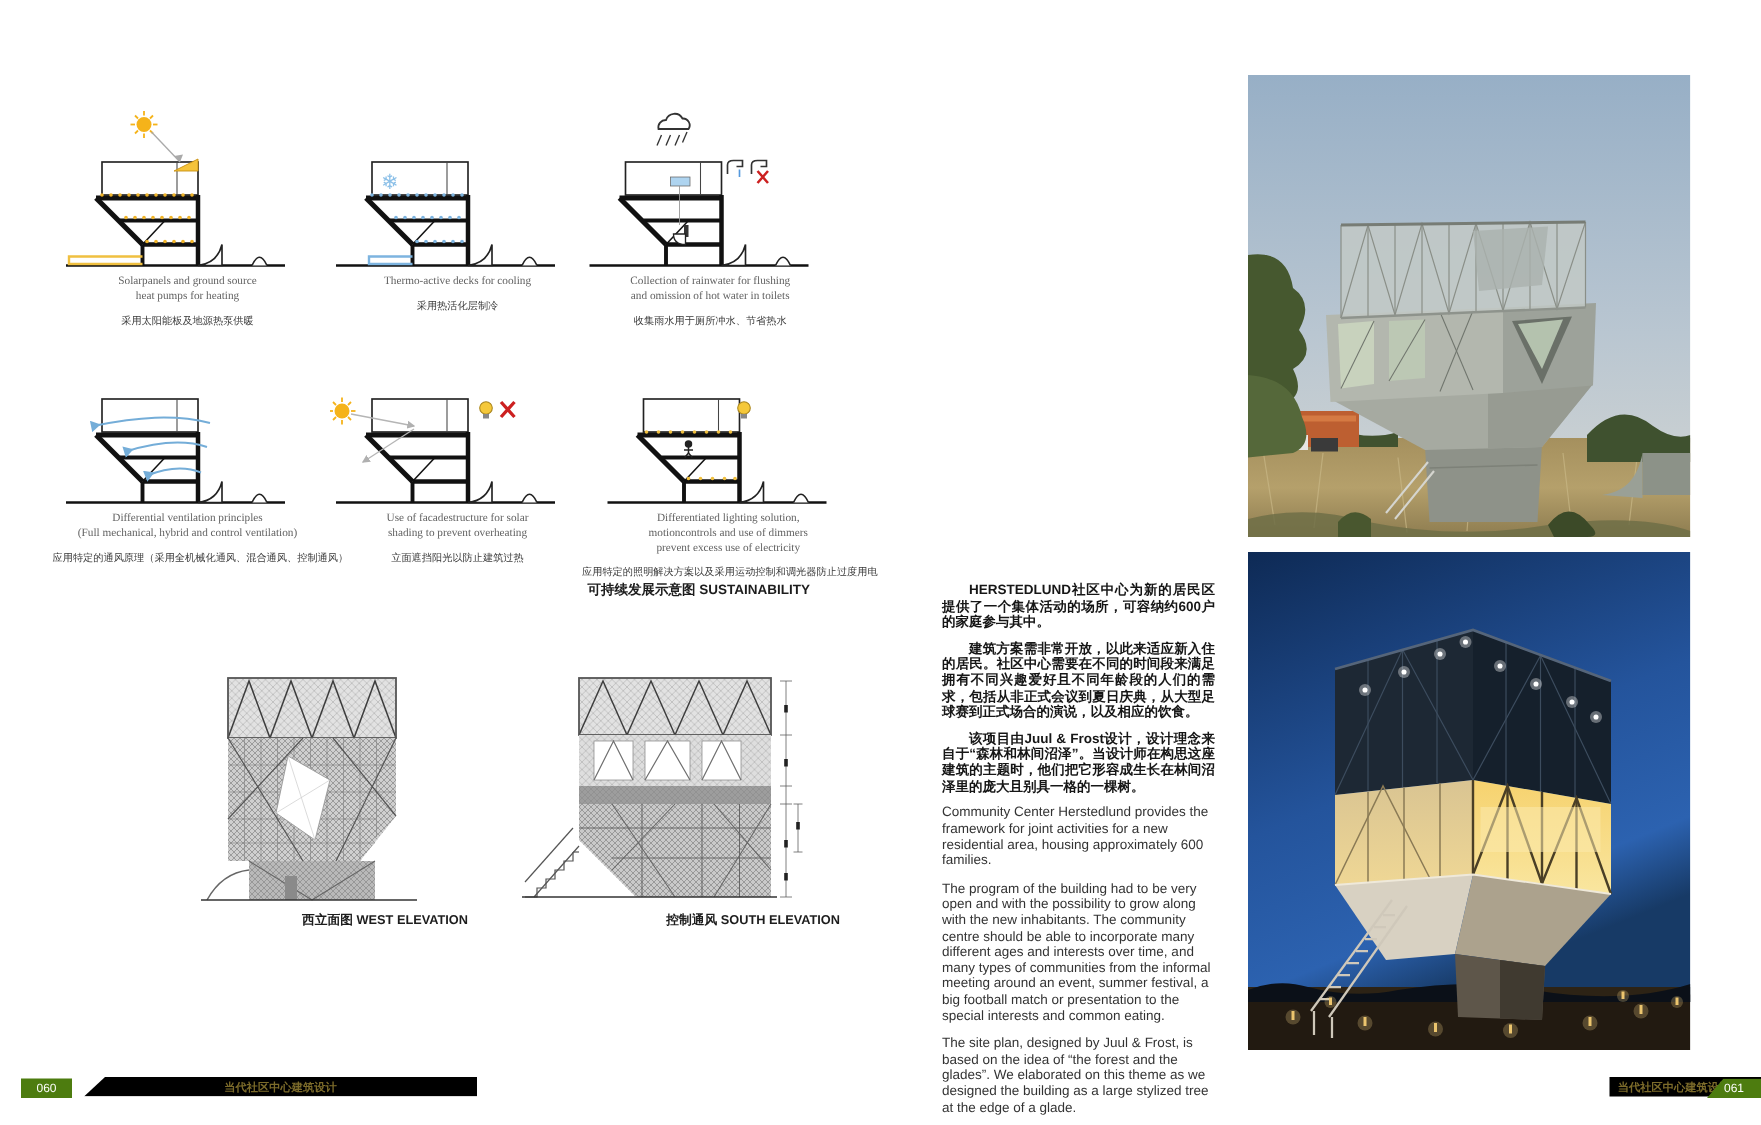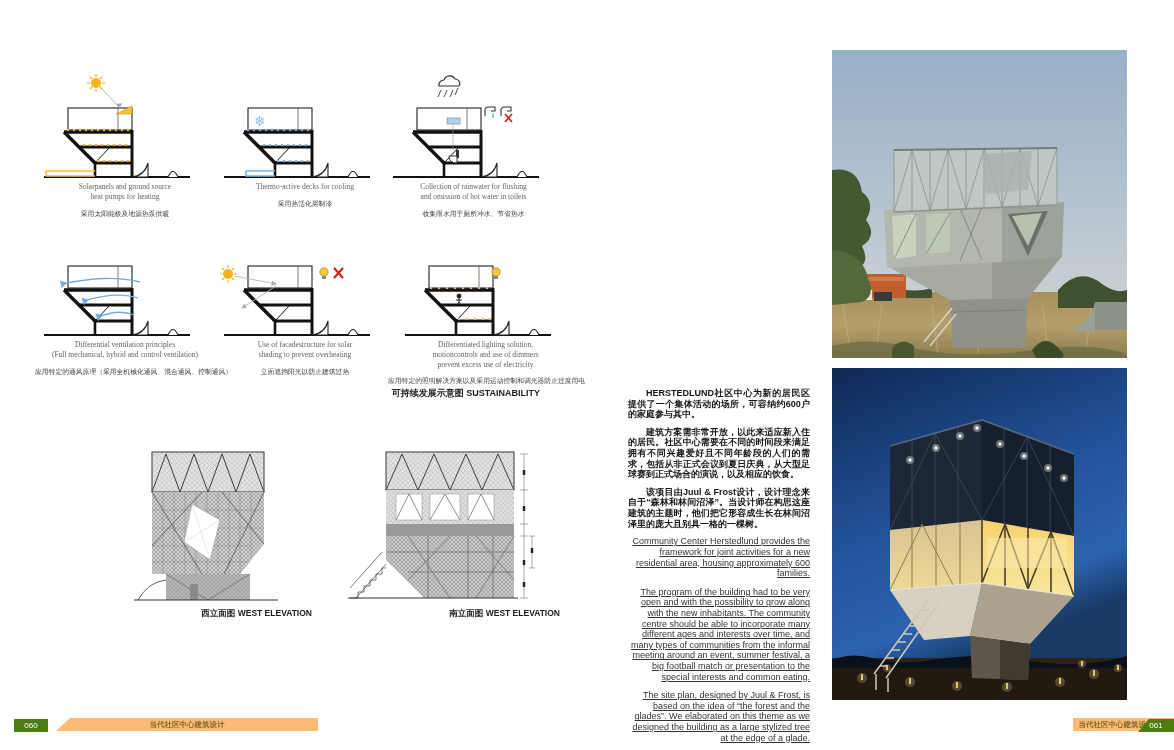--- a/index.html
+++ b/index.html
@@ -15,29 +15,29 @@
   .sus-head{position:absolute;left:300px;top:387px;width:240px;text-align:right;
             font-size:9px;font-weight:bold;color:#1d1d1d;}
   
   .elev{position:absolute;}
   .elev-label{position:absolute;top:608px;font-size:8.5px;font-weight:bold;color:#1d1d1d;text-align:right;}
   #westlab{left:132px;width:180px;} #southlab{left:380px;width:180px;}
   
   .textcol{position:absolute;left:628px;top:388px;width:182px;}
   .zh p{font-size:9px;line-height:1.18;text-align:justify;text-indent:2em;margin:0 0 7px 0;
         color:#161616;font-weight:600;}
-  .en p{font-size:9px;line-height:1.18;text-align:right;margin:0 0 8px 0;color:#333;text-decoration:underline;}
+  .en p{font-size:9px;line-height:1.18;text-align:left;margin:0 0 8px 0;color:#333;}
   
   .photo{position:absolute;left:832px;width:295px;overflow:hidden;}
   #photo-day{top:50px;height:308px;}
   #photo-night{top:368px;height:332px;}
   
   .fnum{position:absolute;top:719px;height:13px;background:#4d7c0f;color:#fff;
         font-size:8px;line-height:13px;text-align:center;}
-  .flabel{position:absolute;top:718px;height:13px;background:#fdba74;color:#7c6b2a;
+  .flabel{position:absolute;top:718px;height:13px;background:#000000;color:#7c6b2a;
           font-size:7.5px;line-height:13px;text-align:center;font-weight:bold;}
   #fnum-l{left:14px;width:34px;}
   #flabel-l{left:56px;width:262px;clip-path:polygon(14px 0,100% 0,100% 100%,0 100%);}
   #flabel-r{left:1032px;width:101px;margin-left:41px;}
   #fnum-r{left:1138px;width:36px;clip-path:polygon(11px 0,100% 0,100% 100%,0 100%);}
 </style>
 </head>
 <body>
 
 <div class="spread">
@@ -384,21 +384,21 @@
           <rect x="174.8" y="22" width="2.4" height="5"></rect>
             <rect x="174.8" y="58" width="2.4" height="5"></rect>
           <rect x="174.8" y="112" width="2.4" height="5"></rect>
             <rect x="174.8" y="134" width="2.4" height="5"></rect>
           <rect x="182.8" y="100" width="2.4" height="5"></rect>
         </g>
       </svg>
     </div>
 
     <div class="elev-label" id="westlab">西立面图 WEST ELEVATION</div>
-    <div class="elev-label" id="southlab">南立面图 WEST ELEVATION</div>
+    <div class="elev-label" id="southlab">控制通风 SOUTH ELEVATION</div>
 
     <div class="fnum" id="fnum-l">060</div>
     <div class="flabel" id="flabel-l">当代社区中心建筑设计</div>
   </div>
 
   <div>
 
     <div class="textcol">
       <div class="zh">
         <p>HERSTEDLUND社区中心为新的居民区提供了一个集体活动的场所，可容纳约600户的家庭参与其中。</p>

